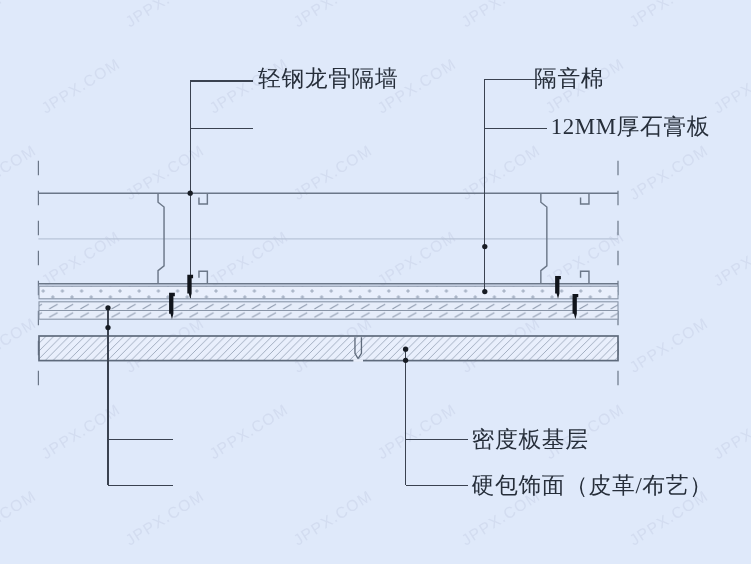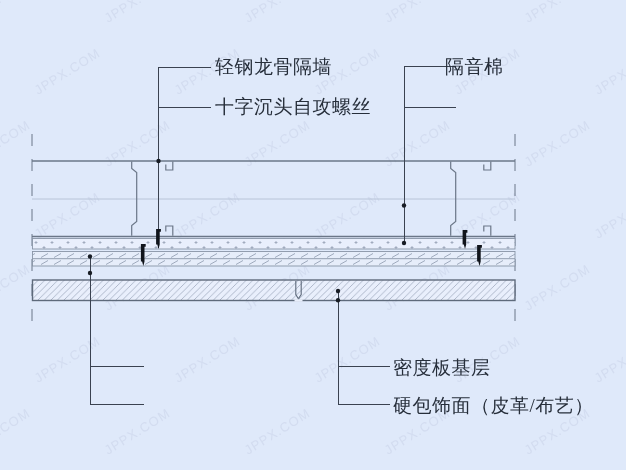--- a/index.html
+++ b/index.html
@@ -143,18 +143,18 @@
 
     <g fill="#10141b">
       <path d="M156.1,229 H160.9 V231.8 H159.7 V244.5 L158.5,249 L157.3,244.5 H156.1 Z"></path>
       <path d="M140.9,244 H145.7 V246.8 H144.5 V261.5 L143.3,266 L142.1,261.5 H140.9 Z"></path>
       <path d="M462.6,230 H467.4 V232.8 H466.2 V244.5 L465,249 L463.8,244.5 H462.6 Z"></path>
       <path d="M477.1,245 H481.9 V247.8 H480.7 V261.5 L479.5,266 L478.3,261.5 H477.1 Z"></path>
     </g>
   </svg>
 
   <div class="lbl" style="left:215px;top:66px">轻钢龙骨隔墙</div>
-  <div class="lbl" style="left:215px;top:106px">十字沉头自攻螺丝</div>
   <div class="lbl" style="left:445px;top:66px">隔音棉</div>
+  <div class="lbl" style="left:459px;top:106px">12MM厚石膏板</div>
   <div class="lbl" style="left:393px;top:367px">密度板基层</div>
   <div class="lbl" style="left:393px;top:405px">硬包饰面（皮革/布艺）</div>
 
 </div>
 
 </body></html>

